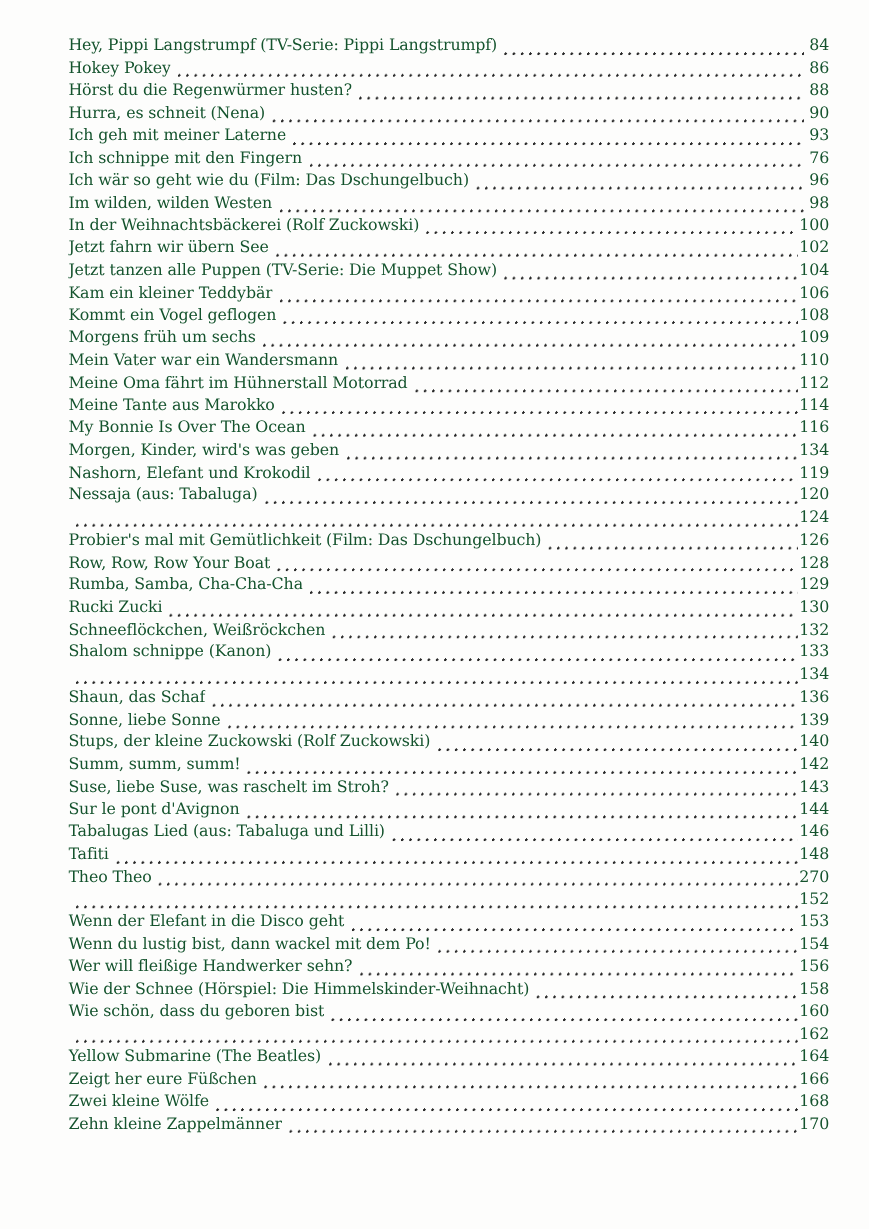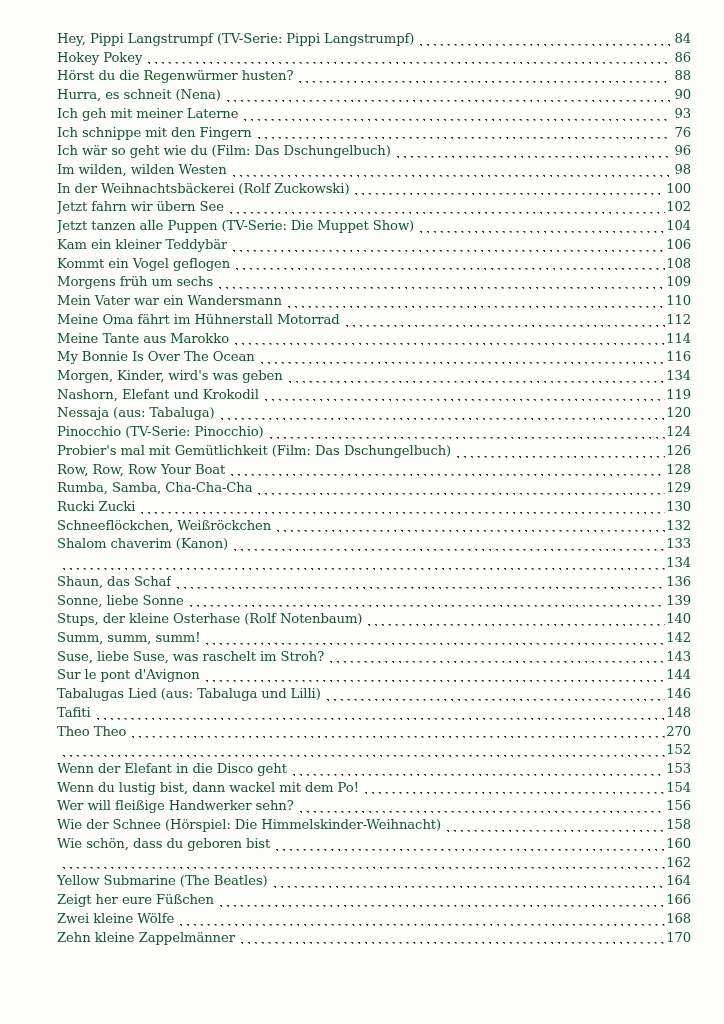--- a/index.html
+++ b/index.html
@@ -178,21 +178,20 @@
   </div>
 
   <div class="row">
     <span class="title">Nessaja (aus: Tabaluga)</span>
     <span class="leader"></span>
     <span class="pagenum">120</span>
   </div>
 
 
   <div class="row">
-    <span class="title">Pinocchio (TV-Serie: Pinocchio)</span>
     <span class="leader"></span>
     <span class="pagenum">124</span>
   </div>
 
   <div class="row">
     <span class="title">Probier's mal mit Gemütlichkeit (Film: Das Dschungelbuch)</span>
     <span class="leader"></span>
     <span class="pagenum">126</span>
   </div>
 
@@ -214,21 +213,21 @@
     <span class="pagenum">130</span>
   </div>
 
   <div class="row">
     <span class="title">Schneeflöckchen, Weißröckchen</span>
     <span class="leader"></span>
     <span class="pagenum">132</span>
   </div>
 
   <div class="row">
-    <span class="title">Shalom chaverim (Kanon)</span>
+    <span class="title">Shalom schnippe (Kanon)</span>
     <span class="leader"></span>
     <span class="pagenum">133</span>
   </div>
 
   <div class="row">
     <span class="leader"></span>
     <span class="pagenum">134</span>
   </div>
 
   <div class="row">
@@ -237,21 +236,21 @@
     <span class="pagenum">136</span>
   </div>
 
   <div class="row">
     <span class="title">Sonne, liebe Sonne</span>
     <span class="leader"></span>
     <span class="pagenum">139</span>
   </div>
 
   <div class="row">
-    <span class="title">Stups, der kleine Osterhase (Rolf Notenbaum)</span>
+    <span class="title">Stups, der kleine Zuckowski (Rolf Zuckowski)</span>
     <span class="leader"></span>
     <span class="pagenum">140</span>
   </div>
 
   <div class="row">
     <span class="title">Summ, summ, summ!</span>
     <span class="leader"></span>
     <span class="pagenum">142</span>
   </div>
 

